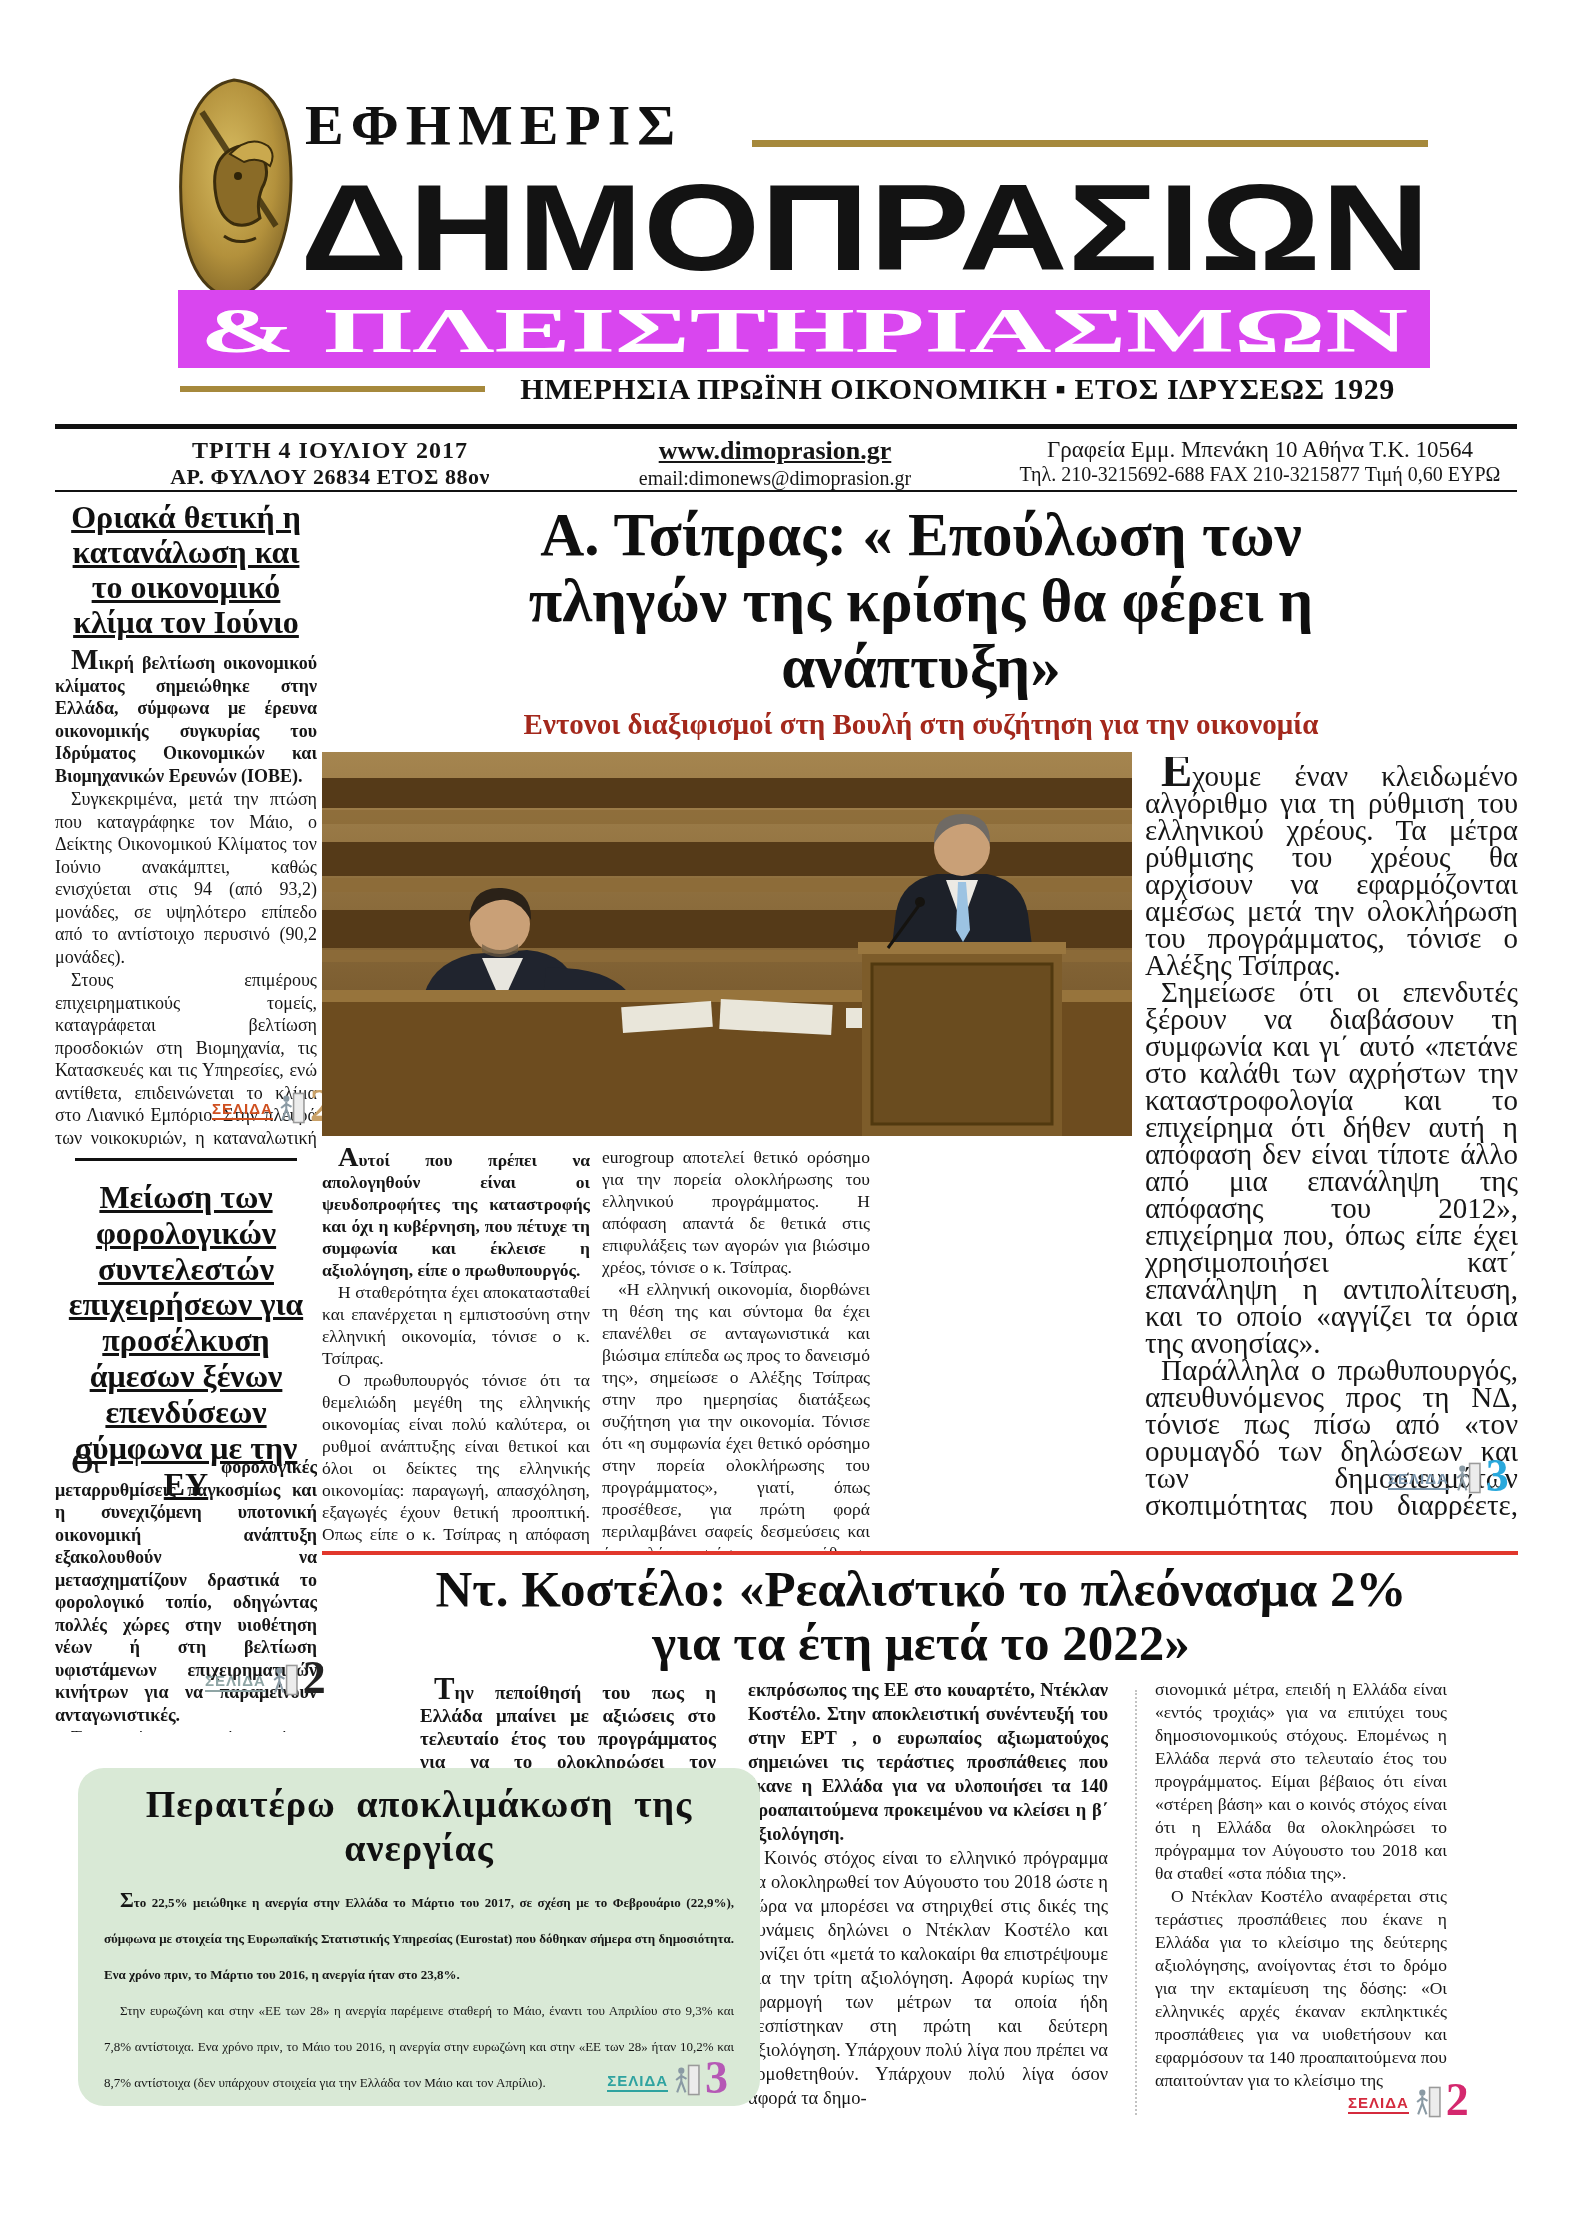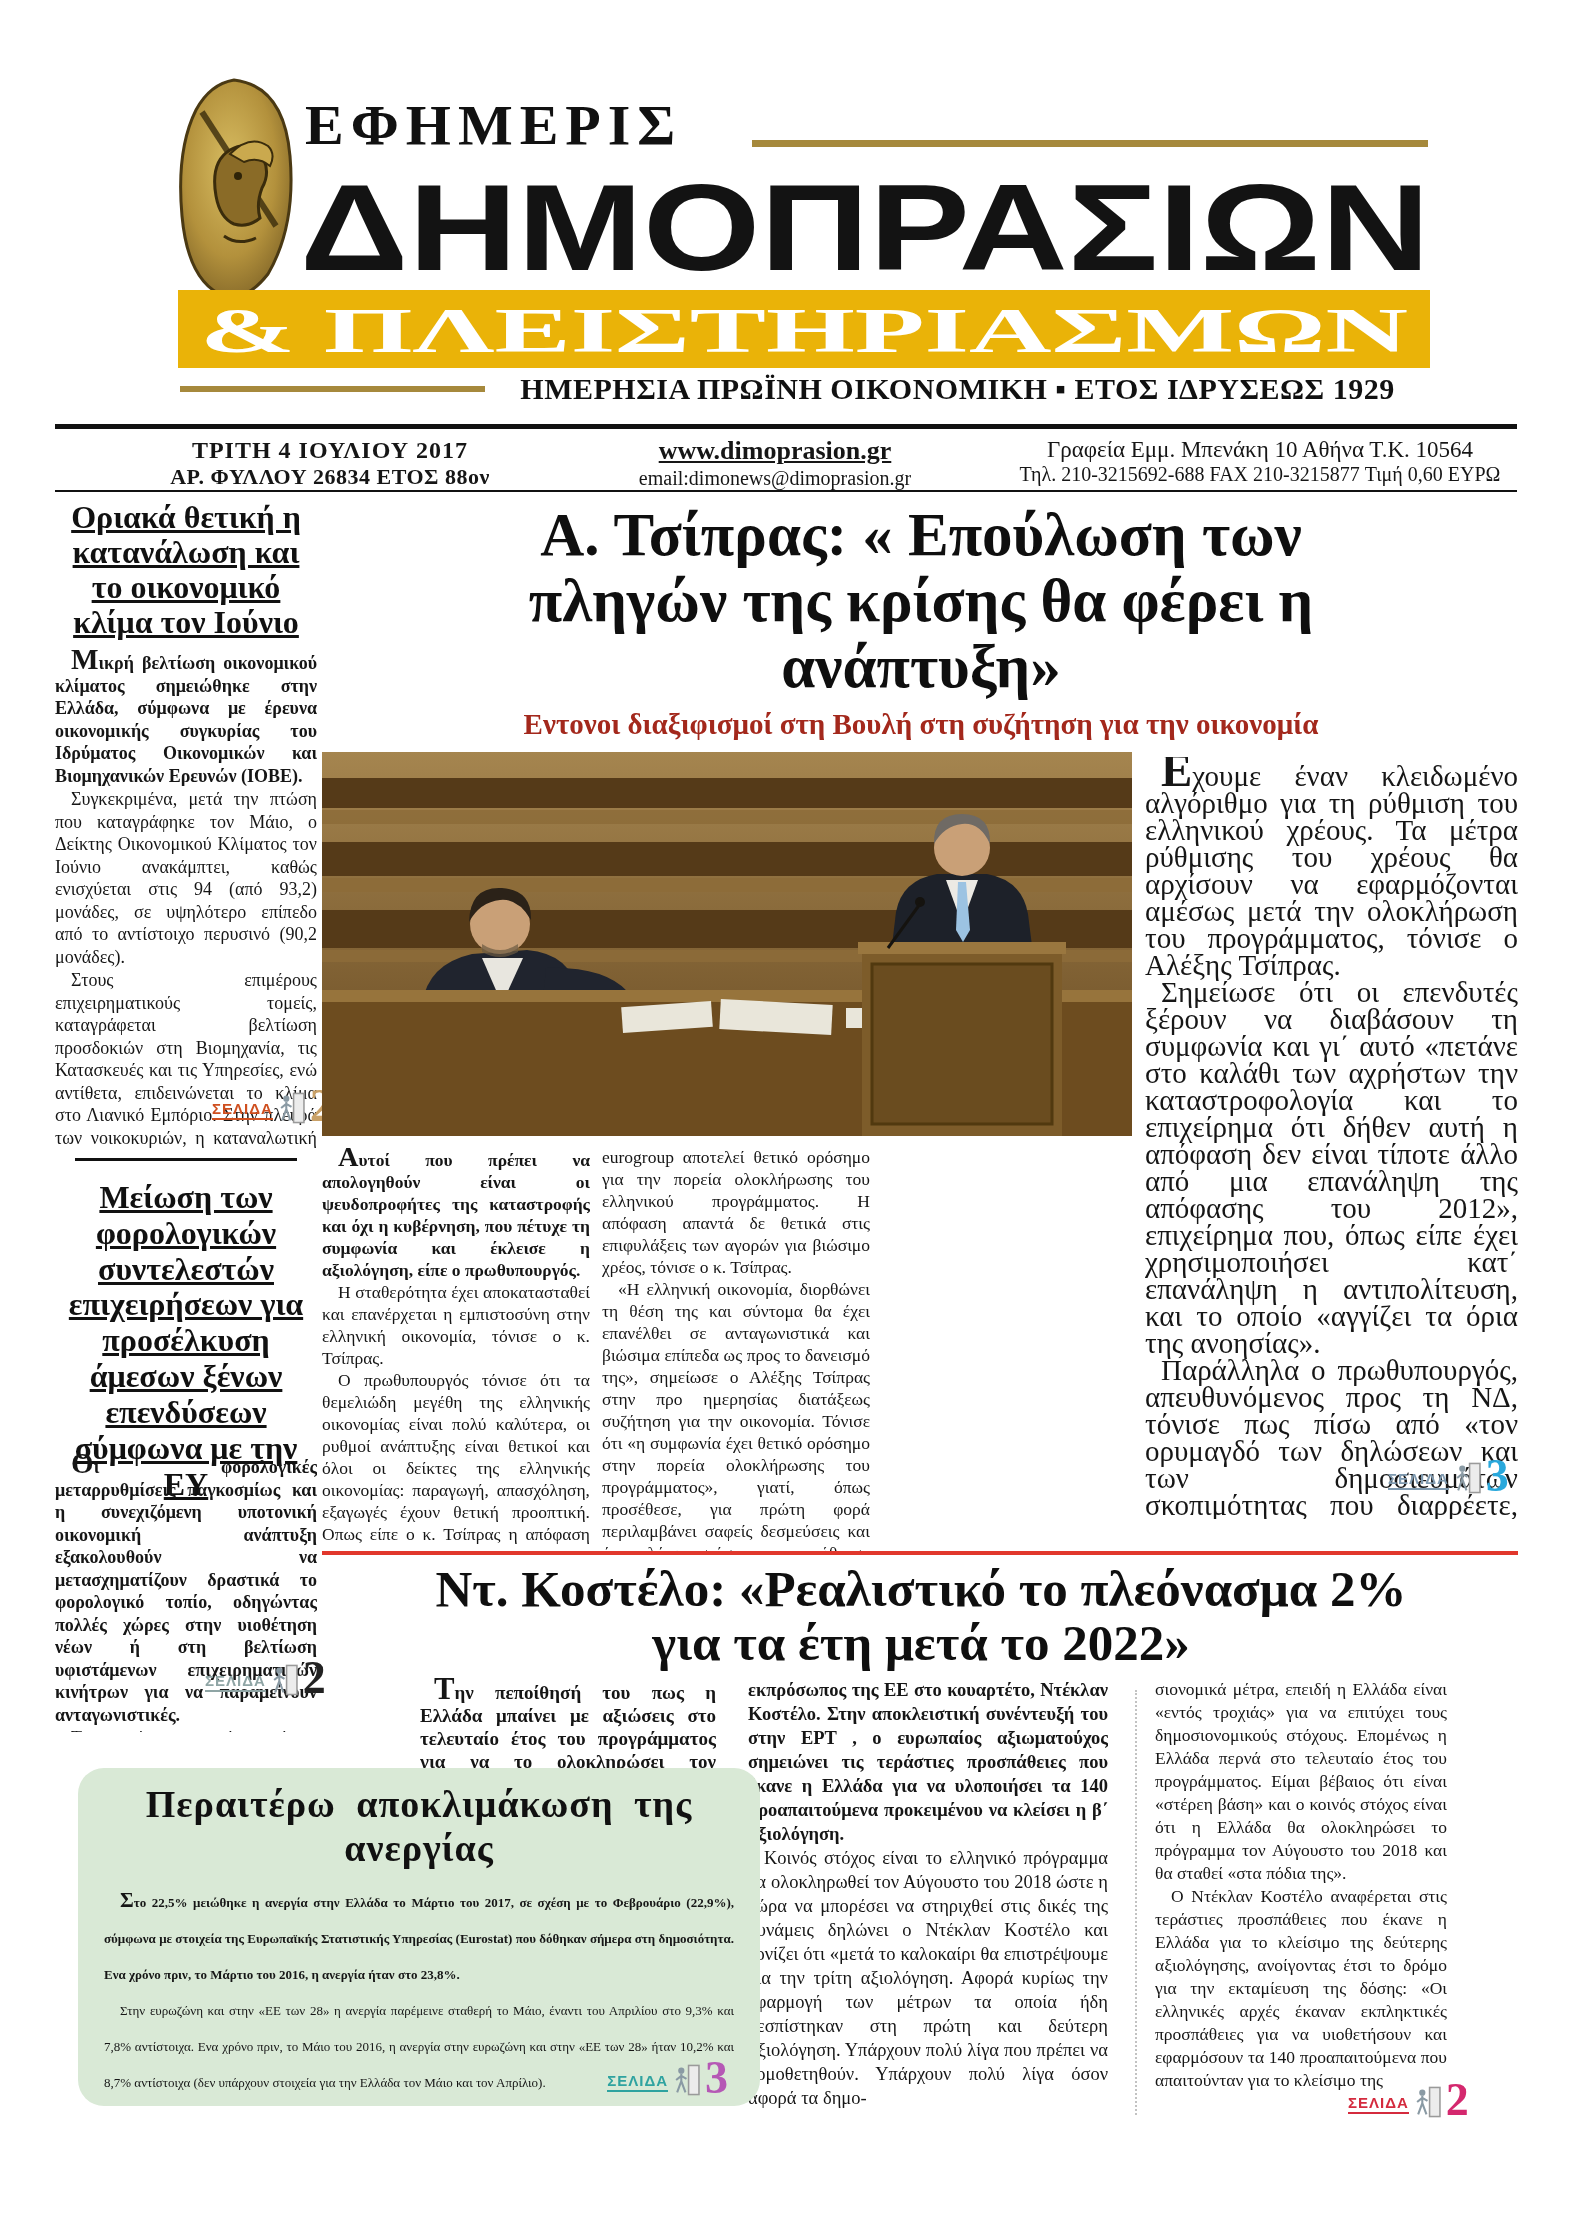--- a/index.html
+++ b/index.html
@@ -12,21 +12,21 @@
   .abs { position:absolute; }
   .just { text-align:justify; text-justify:inter-word; }
   p { margin:0; text-indent:16px; }
   .lead::first-letter { font-size:1.62em; font-weight:bold; }
 
   
   .kicker { left:305px; top:92px; font-size:58px; font-weight:bold; letter-spacing:7px; color:#111; }
   .kicker-line { left:752px; top:140px; width:676px; height:7px; background:#a6893c; }
   .title-svg { left:300px; top:158px; width:1140px; height:135px; }
   .title-svg text { font-family:"Liberation Sans","DejaVu Sans",sans-serif; font-weight:900; fill:#131313; }
-  .band { left:178px; top:290px; width:1252px; height:78px; background:#eab308; }
+  .band { left:178px; top:290px; width:1252px; height:78px; background:#d946ef; }
   .band text { font-family:"Liberation Serif","DejaVu Serif",serif; font-weight:bold; fill:#ffffff; }
   .tagline-row { left:180px; top:372px; width:1250px; display:flex; align-items:center; }
   .tagline-goldline { flex:0 0 305px; height:6px; background:#a6893c; }
   .tagline { flex:1; text-align:center; font-weight:bold; font-size:30px; letter-spacing:0.5px; color:#111; }
 
   .rule-thick { left:55px; top:424px; width:1462px; height:5px; background:#111; }
   .rule-thin  { left:55px; top:490px; width:1462px; height:2px; background:#111; }
 
   
   .info-group { top:436px; text-align:center; line-height:1.18; }

